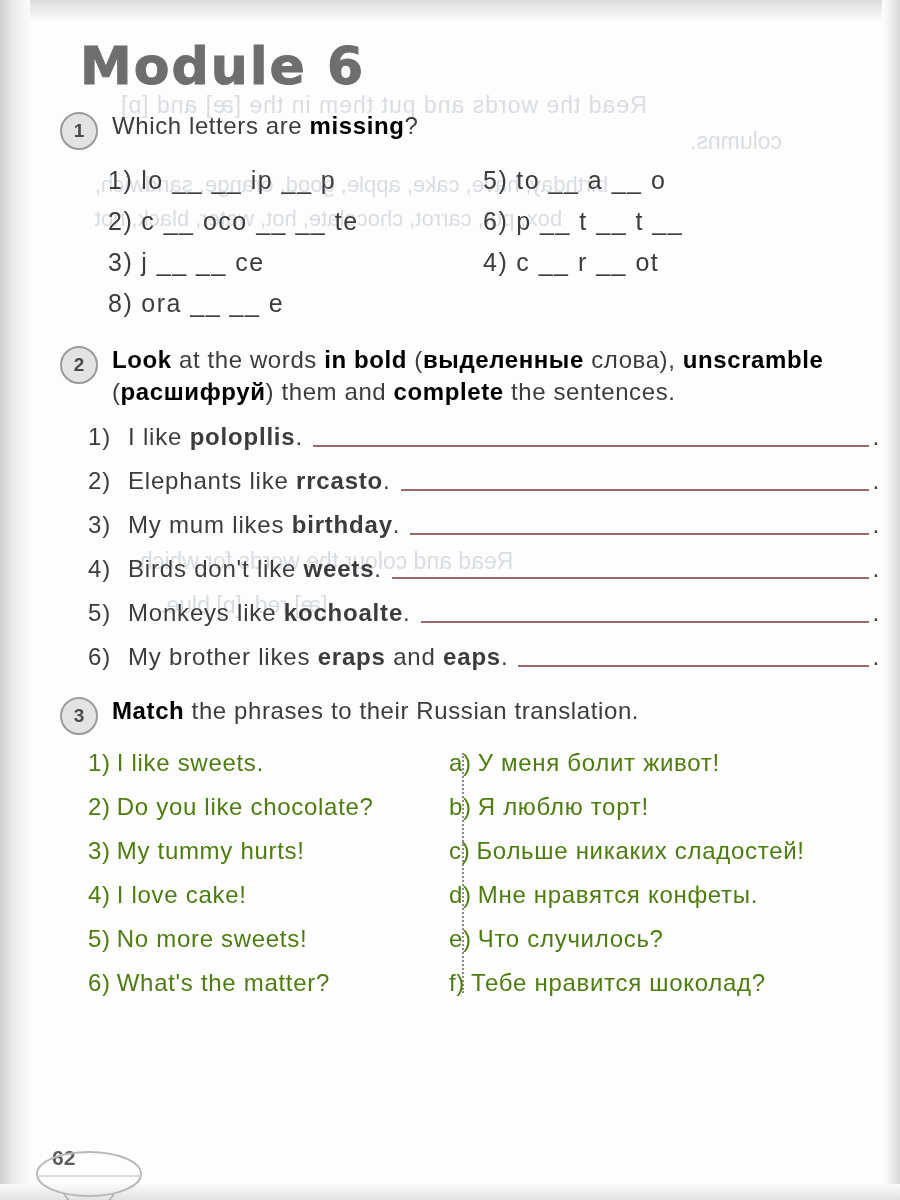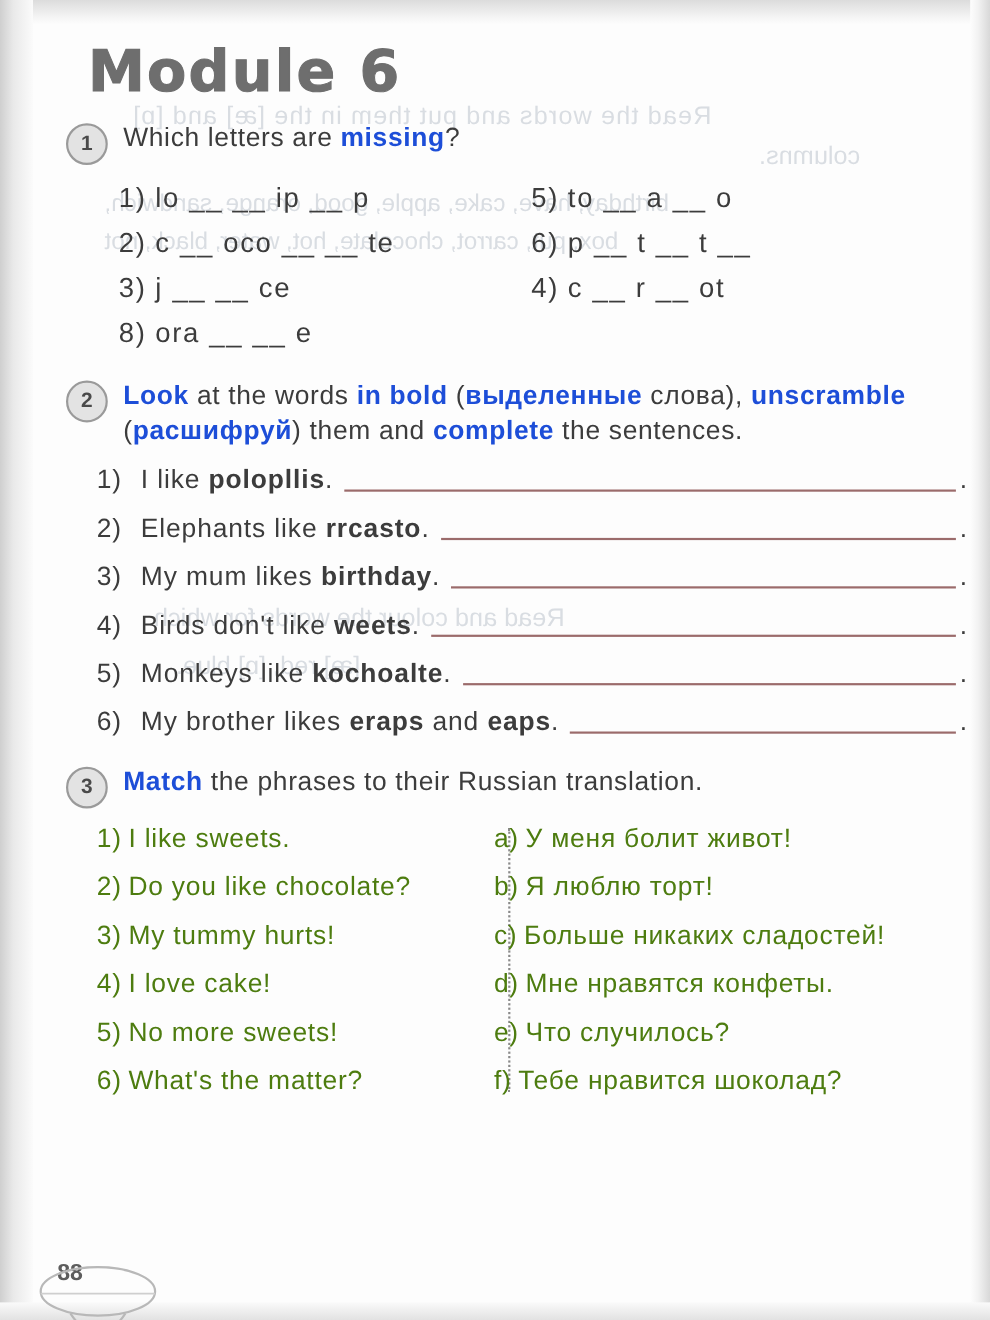--- a/index.html
+++ b/index.html
@@ -99,21 +99,21 @@
     justify-content: center;
     margin-top: 2px;
   }
   .task-text {
     font-size: 24px;
     line-height: 1.35;
     letter-spacing: 0.6px;
     color: #3c3c3c;
     max-width: 760px;
   }
-  .task-text b { font-weight: bold; color: #1d4ed8; }
+  .task-text b { font-weight: bold; color: #000000; }
 
   
   .ex1-grid {
     margin: 16px 0 0 48px;
     display: grid;
     grid-template-columns: 375px 375px;
     row-gap: 12px;
   }
   .ex1-item {
     font-size: 25px;
@@ -313,20 +313,20 @@
           <div class="ex3-item"><span class="idx">c)</span><span>Больше никаких сладостей!</span></div>
           <div class="ex3-item"><span class="idx">d)</span><span>Мне нравятся конфеты.</span></div>
           <div class="ex3-item"><span class="idx">e)</span><span>Что случилось?</span></div>
           <div class="ex3-item"><span class="idx">f)</span><span>Тебе нравится шоколад?</span></div>
         </div>
       </div>
     </div>
 
   </div>
 
-  <div class="page-num">88</div>
+  <div class="page-num">62</div>
   <svg class="mushroom" viewBox="0 0 110 70">
     <ellipse cx="55" cy="30" rx="52" ry="22" fill="none" stroke="#b8b8b8" stroke-width="2"></ellipse>
     <path d="M30 50 q10 16 25 16 q15 0 25 -16" fill="none" stroke="#b8b8b8" stroke-width="2"></path>
     <line x1="3" y1="32" x2="107" y2="32" stroke="#cfcfcf" stroke-width="1.5"></line>
   </svg>
 
 </div>
 
 </body></html>

